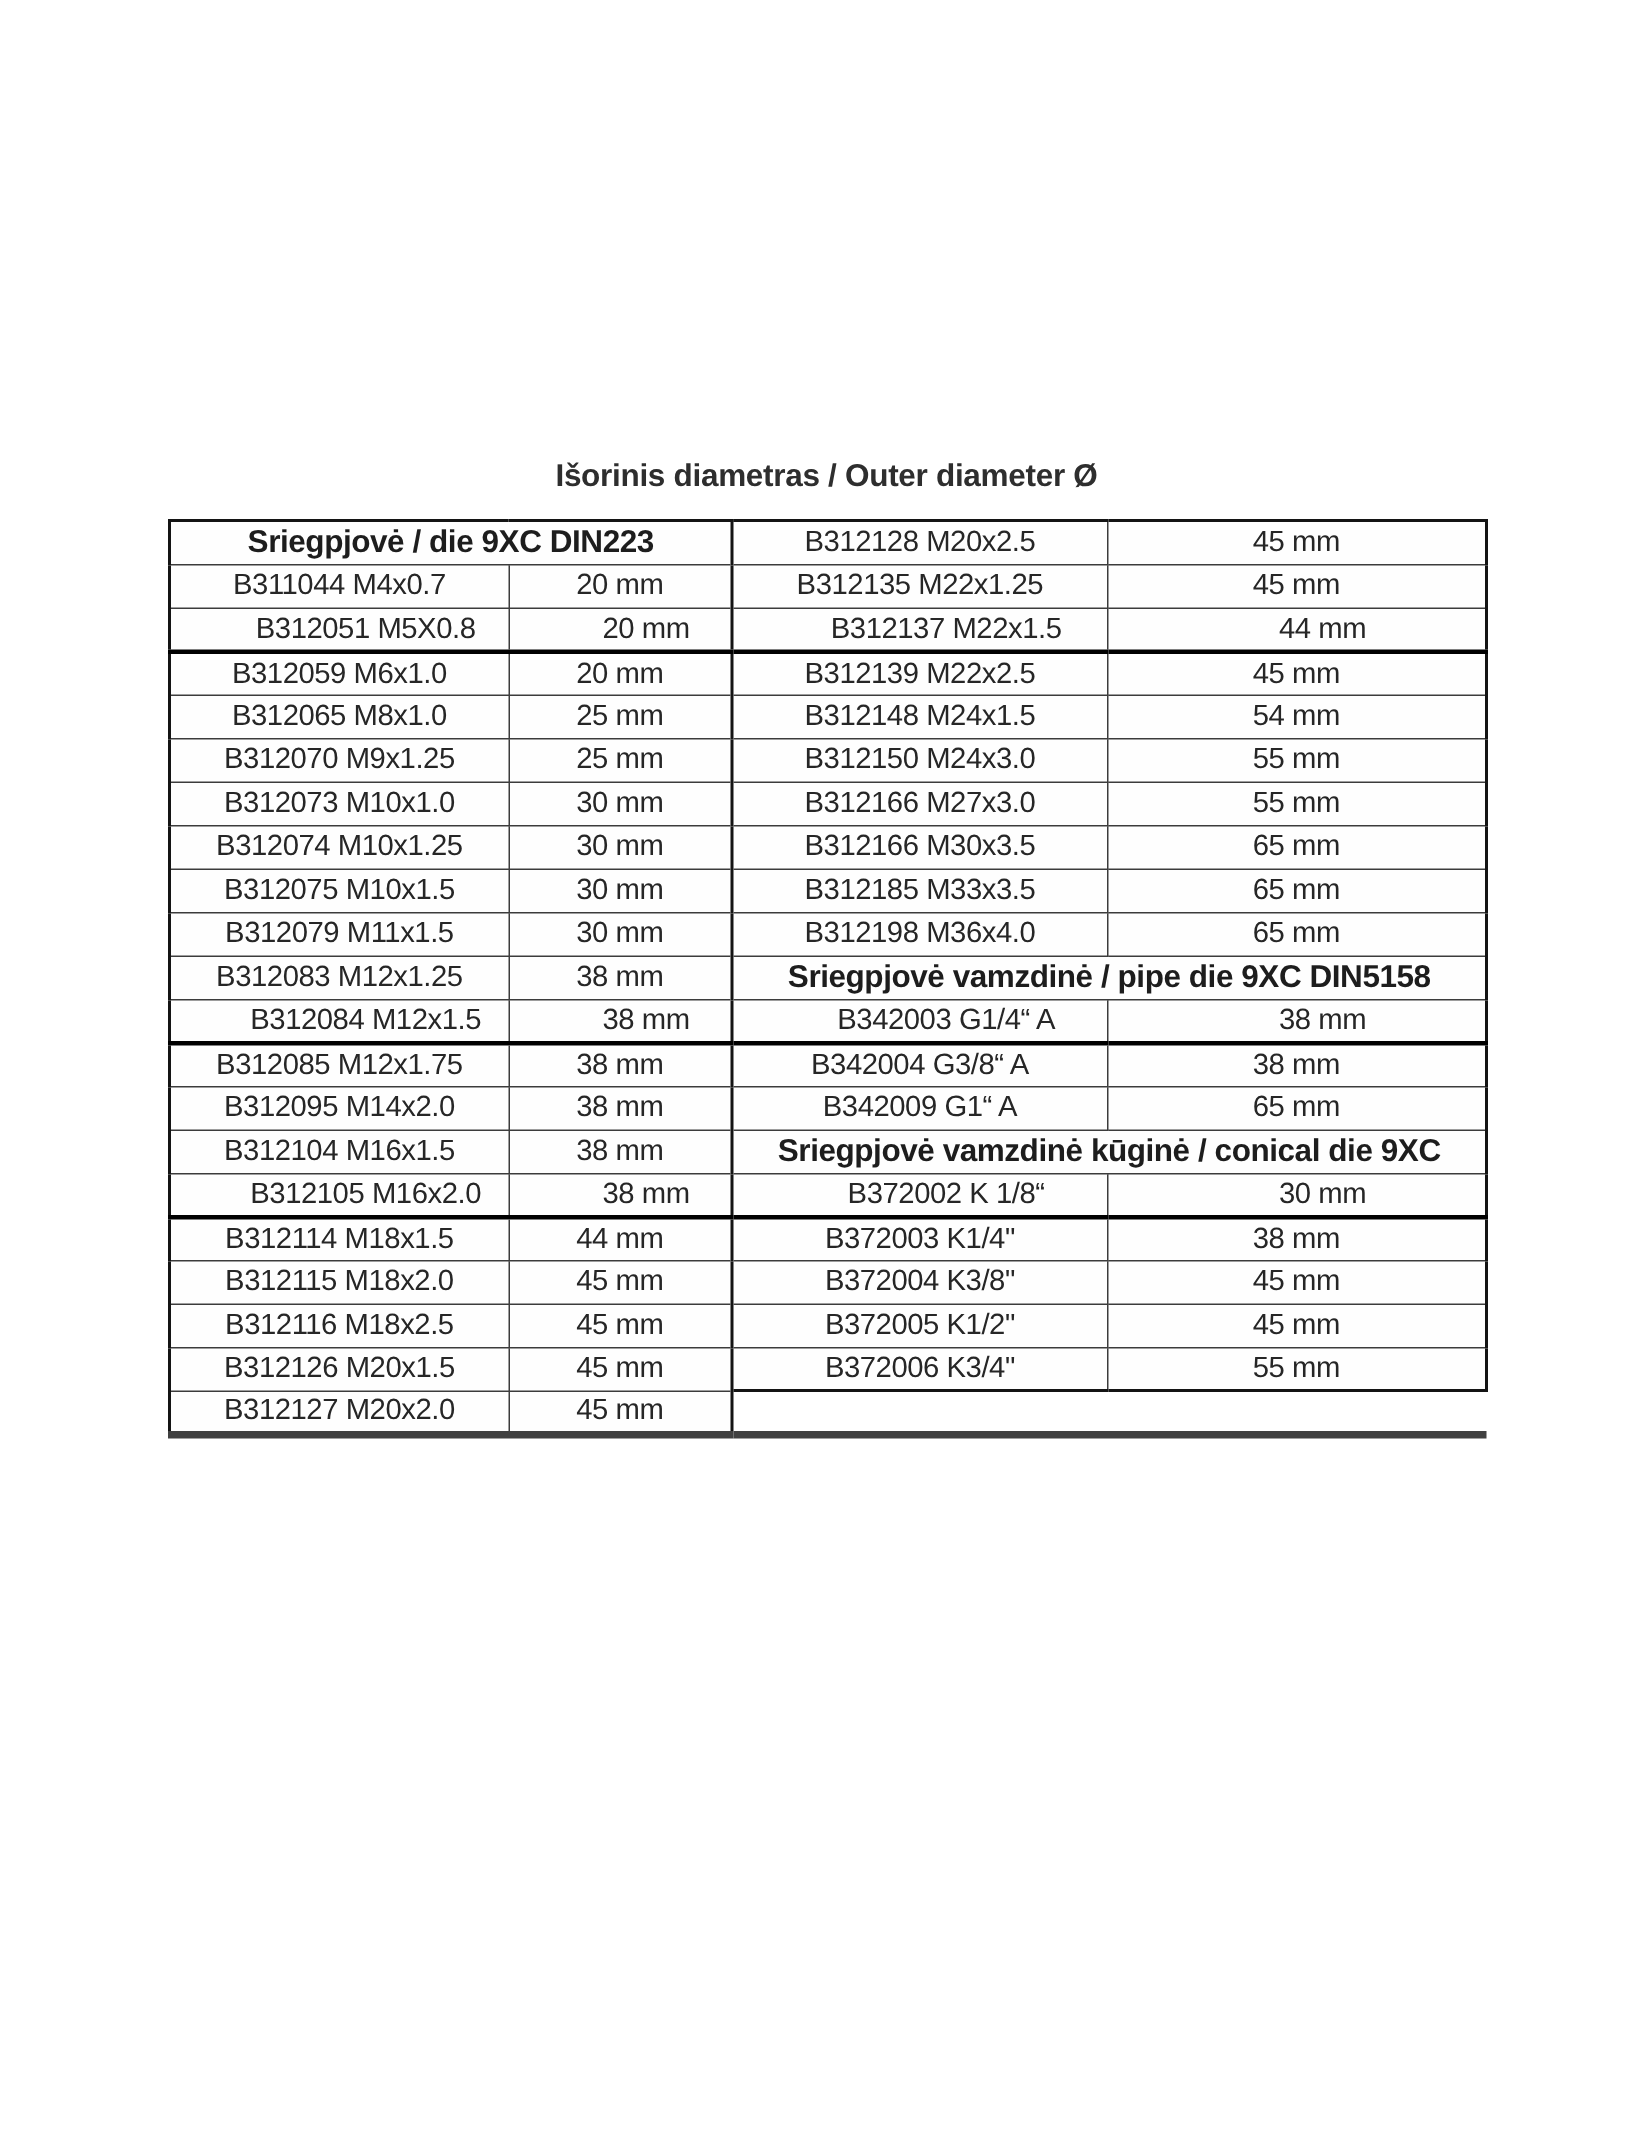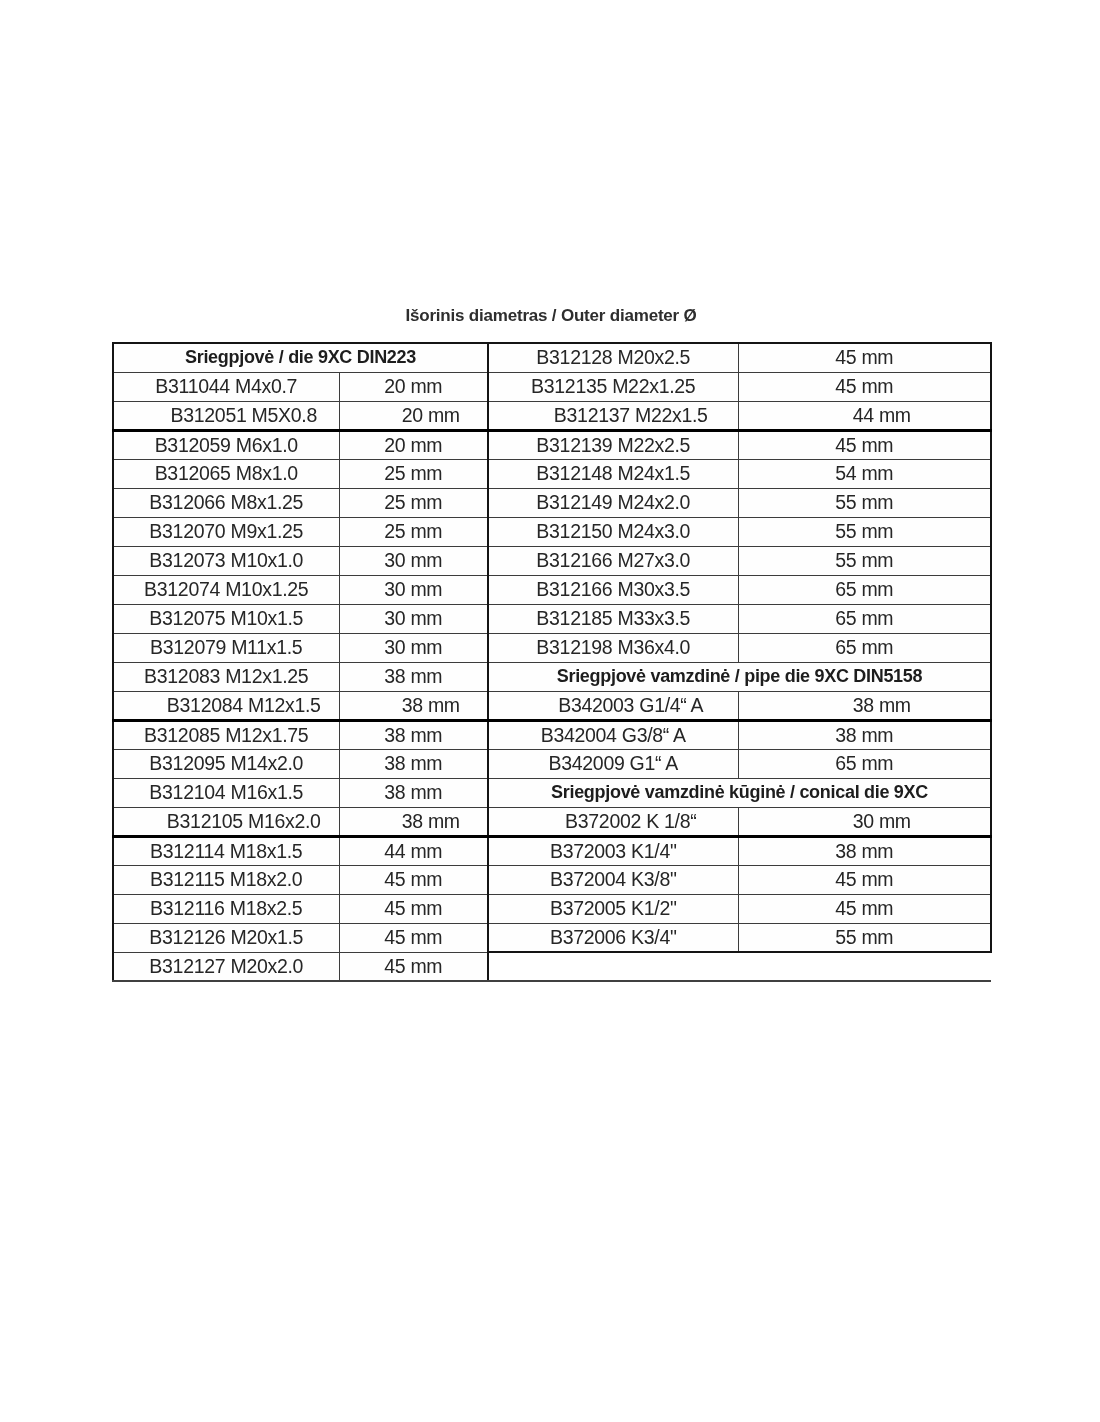--- a/index.html
+++ b/index.html
@@ -14,21 +14,21 @@
     overflow: hidden;
   }
   .content {
     position: absolute;
     left: 112px;
     top: 306px;
     width: 878px;
   }
   .page-title {
     text-align: center;
-    font-size: 17px;
+    font-size: 21px;
     font-weight: bold;
     color: #2e2e2e;
     letter-spacing: -0.2px;
     margin-bottom: 16px;
     white-space: nowrap;
   }
   table.spec-table {
     border-collapse: collapse;
     table-layout: fixed;
     width: 878px;
@@ -44,26 +44,26 @@
     vertical-align: middle;
     font-size: 19.5px;
     letter-spacing: -0.3px;
     padding: 0 2px;
     white-space: nowrap;
     overflow: hidden;
     background: #fefefe;
   }
   td.header-cell {
     font-weight: bold;
-    font-size: 18px;
+    font-size: 21px;
     color: #1d1d1d;
   }
   
   tbody tr:first-child td { border-top: 2px solid #141414; }
-  tbody tr:last-child td { border-bottom: 2px solid #404040; }
+  tbody tr:last-child td { border-bottom: 5px solid #404040; }
   td.edge-left { border-left: 2px solid #141414; }
   td.edge-right { border-right: 2px solid #141414; }
   
   td.mid-divider { border-right: 2px solid #141414; }
   
   tr.thick td { border-bottom: 3px solid #000000; padding-left: 37px; }
   
   tr.right-end td.r-side { border-bottom: 2px solid #141414; }
   td.empty-cell {
     border: 0 none;
@@ -107,26 +107,20 @@
             <td class="r-side">B312139 M22x2.5</td>
             <td class="r-side edge-right">45 mm</td>
           </tr>
           <tr>
             <td class="l-side edge-left">B312065 M8x1.0</td>
             <td class="l-side mid-divider">25 mm</td>
             <td class="r-side">B312148 M24x1.5</td>
             <td class="r-side edge-right">54 mm</td>
           </tr>
           <tr>
-            <td class="l-side edge-left">B312066 M8x1.25</td>
-            <td class="l-side mid-divider">25 mm</td>
-            <td class="r-side">B312149 M24x2.0</td>
-            <td class="r-side edge-right">55 mm</td>
-          </tr>
-          <tr>
             <td class="l-side edge-left">B312070 M9x1.25</td>
             <td class="l-side mid-divider">25 mm</td>
             <td class="r-side">B312150 M24x3.0</td>
             <td class="r-side edge-right">55 mm</td>
           </tr>
           <tr>
             <td class="l-side edge-left">B312073 M10x1.0</td>
             <td class="l-side mid-divider">30 mm</td>
             <td class="r-side">B312166 M27x3.0</td>
             <td class="r-side edge-right">55 mm</td>

